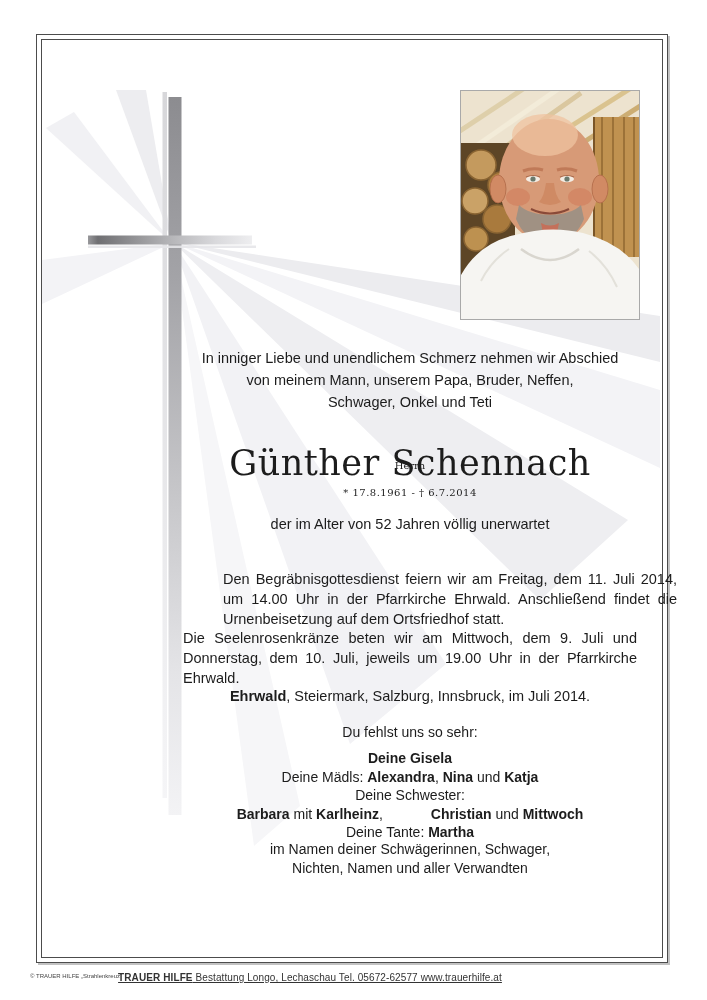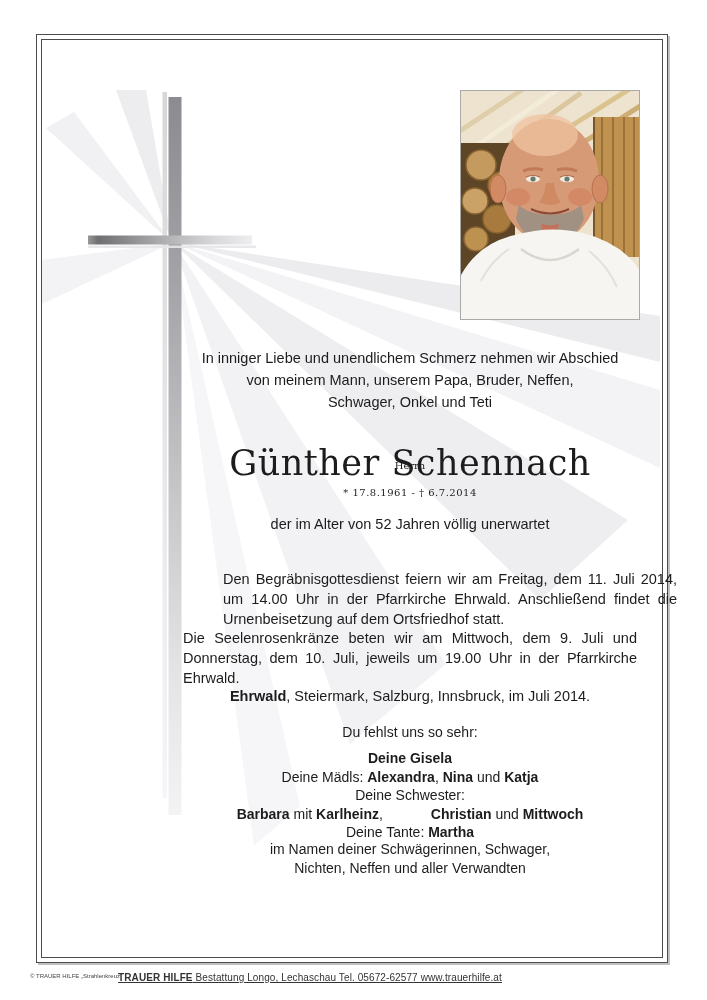--- a/index.html
+++ b/index.html
@@ -180,19 +180,19 @@
   <div class="abs mourners center">
     <div><span style="font-weight: bold;">Deine Gisela</span></div>
     <div><span>Deine Mädls: </span><span style="font-weight: bold;">Alexandra</span><span>, </span><span style="font-weight: bold;">Nina</span><span> und </span><span style="font-weight: bold;">Katja</span></div>
     <div><span>Deine Schwester:</span></div>
     <div><span style="font-weight: bold;">Barbara</span><span> mit </span><span style="font-weight: bold;">Karlheinz</span><span>, </span><span style="font-weight: bold; margin-left: 44px;">Christian</span><span> und </span><span style="font-weight: bold;">Mittwoch</span></div>
     <div><span>Deine Tante: </span><span style="font-weight: bold;">Martha</span></div>
   </div>
 
   <div class="abs innames center">
     <div>im Namen deiner Schwägerinnen, Schwager,</div>
-    <div>Nichten, Neffen und aller Verwandten</div>
+    <div>Nichten, Namen und aller Verwandten</div>
   </div>
 
   <div class="abs footer-copy">© TRAUER HILFE „Strahlenkreuz“</div>
   <div class="abs footer-pub"><span style="font-weight: bold;">TRAUER HILFE</span><span> Bestattung Longo, Lechaschau Tel. 05672-62577 www.trauerhilfe.at</span></div>
 
 </div>
 
 </body></html>

